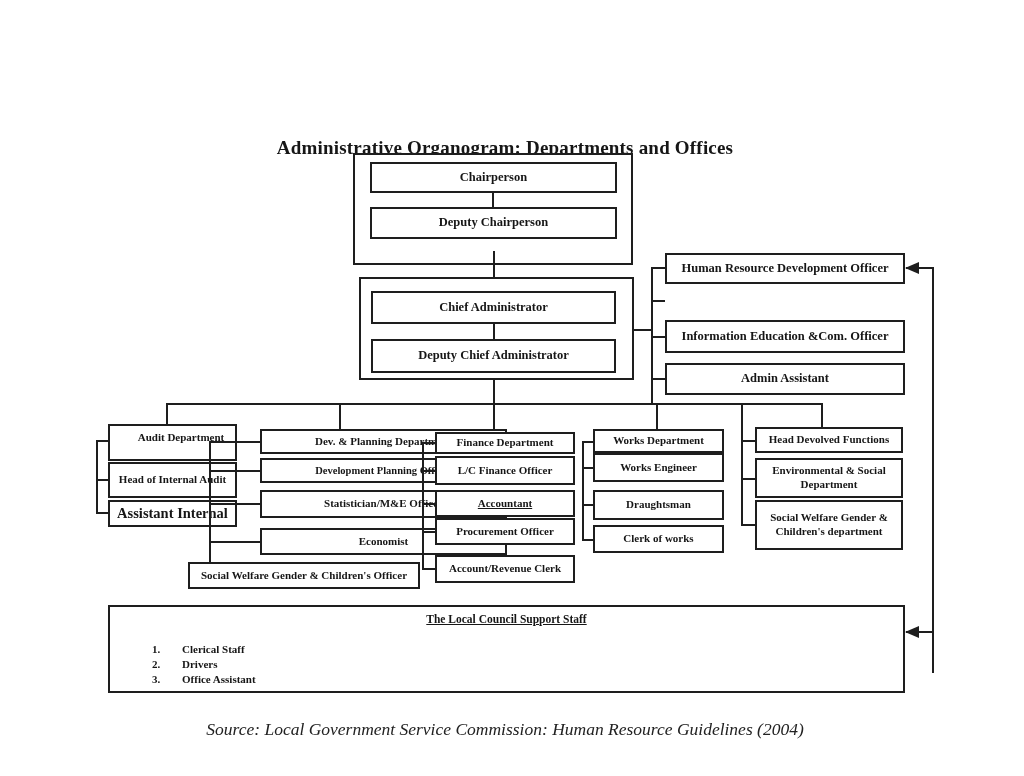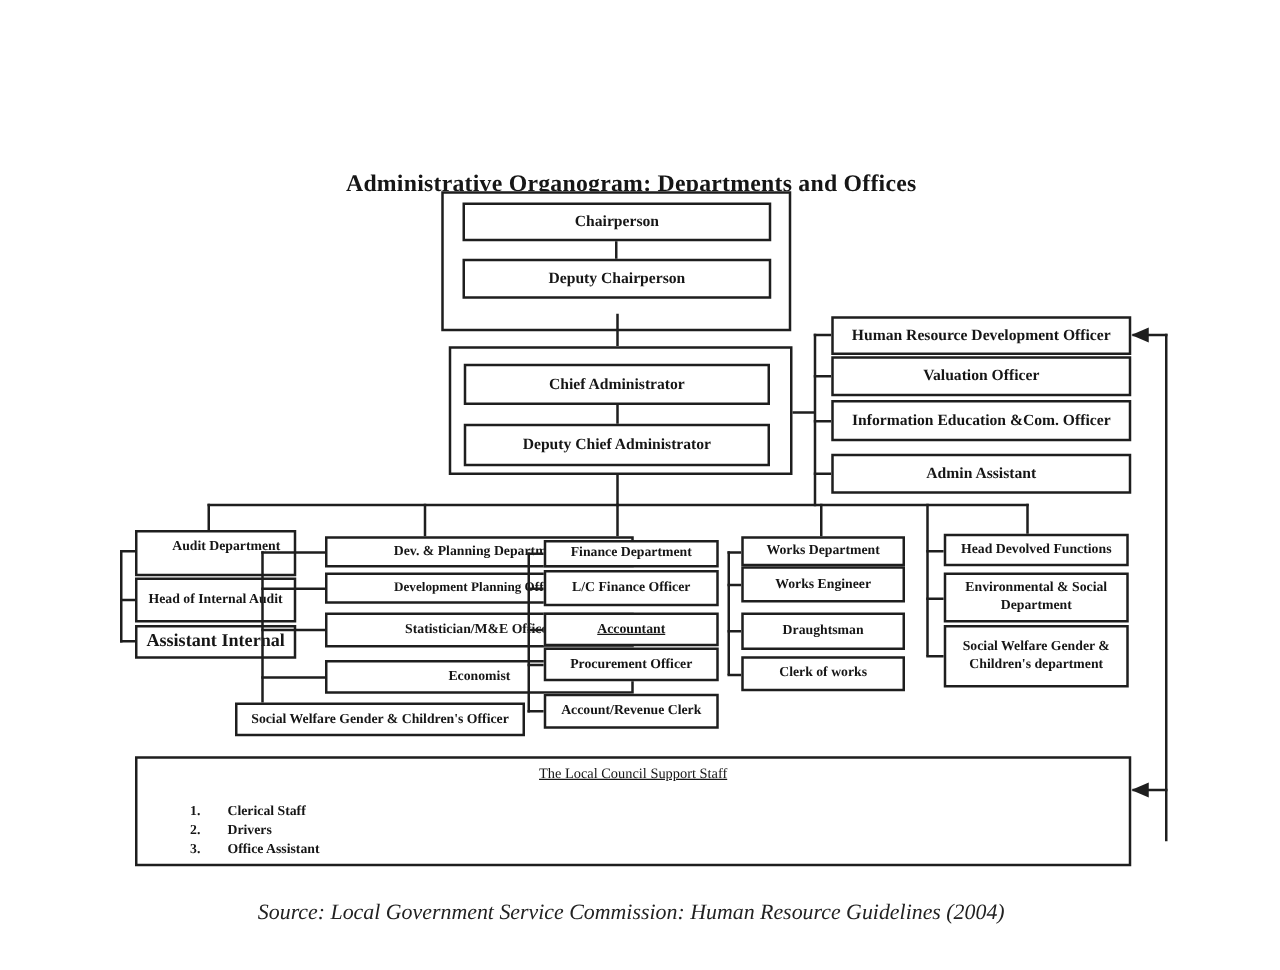--- a/index.html
+++ b/index.html
@@ -27,21 +27,21 @@
   .arrow-left{
     position:absolute;width:0;height:0;
     border-top:6px solid transparent;border-bottom:6px solid transparent;
     border-right:14px solid #1e1e1e;
   }
   .support{
     position:absolute;left:108px;top:605px;width:797px;height:88px;
     box-sizing:border-box;border:2.5px solid #1e1e1e;background:#fff;
   }
   .support-title{
-    margin-top:6px;text-align:center;font-weight:normal;font-size:11.5px;text-decoration:underline;
+    margin-top:6px;text-align:center;font-weight:bold;font-size:11.5px;text-decoration:underline;
   }
   .support-list{position:absolute;left:42px;top:36px;font-weight:bold;font-size:11px;}
   .support-row{display:flex;margin-bottom:3px;}
   .support-num{width:30px;}
   .source-line{
     position:absolute;left:0;top:719px;width:1010px;text-align:center;
     font-style:italic;font-size:17.5px;color:#222;
   }
 </style>
 </head>
@@ -63,21 +63,20 @@
   <div class="vline" style="left:493px;top:324px;height:15px;"></div>
   <div class="vline" style="left:493px;top:380px;height:25px;"></div>
 
   <div class="hline" style="left:634px;top:329px;width:18px;"></div>
   <div class="vline" style="left:651px;top:267px;height:138px;"></div>
   <div class="hline" style="left:651px;top:267px;width:14px;"></div>
   <div class="hline" style="left:651px;top:300px;width:14px;"></div>
   <div class="hline" style="left:651px;top:336px;width:14px;"></div>
   <div class="hline" style="left:651px;top:378px;width:14px;"></div>
   <div class="box big" style="left:665px;top:253px;width:240px;height:31px;">Human Resource Development Officer</div>
-  <div class="box big" style="left:665px;top:285px;width:240px;height:32px;">Valuation Officer</div>
   <div class="box big" style="left:665px;top:320px;width:240px;height:33px;">Information Education &amp;Com. Officer</div>
   <div class="box big" style="left:665px;top:363px;width:240px;height:32px;">Admin Assistant</div>
 
   <div class="vline" style="left:932px;top:267px;height:406px;"></div>
   <div class="hline" style="left:906px;top:267px;width:28px;"></div>
   <div class="arrow-left" style="left:905px;top:262px;"></div>
   <div class="hline" style="left:906px;top:631px;width:28px;"></div>
   <div class="arrow-left" style="left:905px;top:626px;"></div>
 
   <div class="hline" style="left:166px;top:403px;width:657px;"></div>

